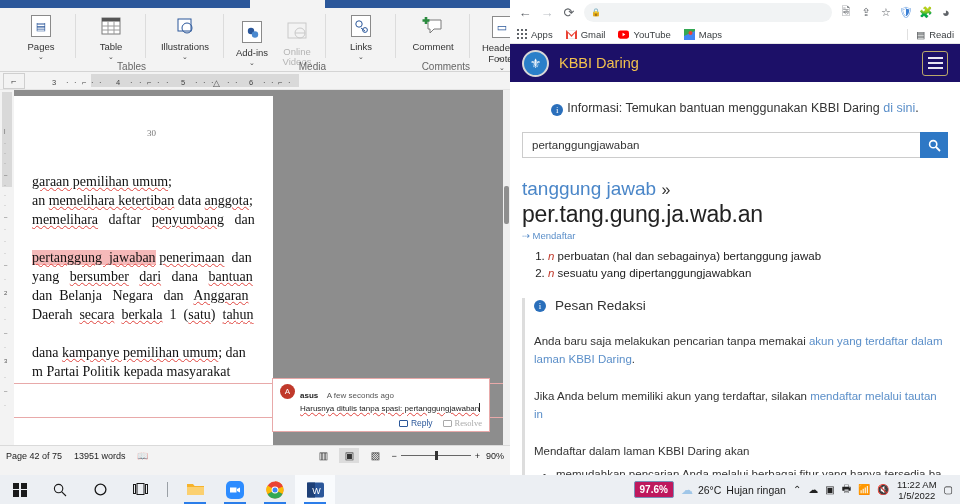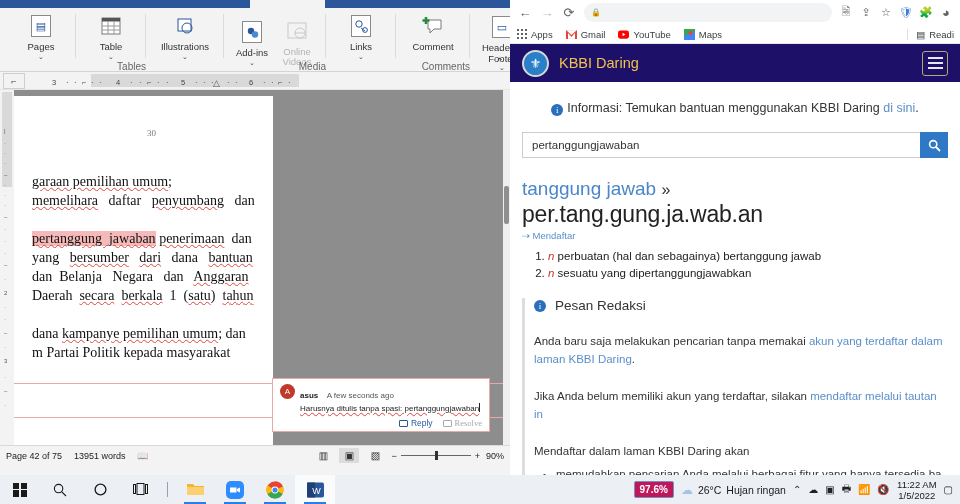--- a/index.html
+++ b/index.html
@@ -316,20 +316,21 @@
         <span class="vt" style="top:268px;font-size:6px;">3</span>
         <span class="vt" style="top:284px;">·</span>
         <span class="vt" style="top:298px;">–</span>
         <span class="vt" style="top:312px;">·</span>
       </div>
 
       <div class="page">
         <div class="pagenum">30</div>
         <div class="doctext">
           <p><span class="sq">garaan pemilihan umum</span>;</p>
+          <p>an <span class="sq">memelihara ketertiban</span> data <span class="sq">anggota</span>;</p>
           <p><span class="sq">memelihara</span>&nbsp;&nbsp; daftar&nbsp;&nbsp; <span class="sq">penyumbang</span>&nbsp;&nbsp; dan</p>
           <div class="gap"></div>
           <p><span class="hl sq">pertanggung&nbsp; jawaban</span> <span class="sq">penerimaan</span>&nbsp; dan</p>
           <p>yang&nbsp;&nbsp; <span class="sq">bersumber</span>&nbsp;&nbsp; <span class="sq">dari</span>&nbsp;&nbsp; dana&nbsp;&nbsp; <span class="sq">bantuan</span></p>
           <p>dan&nbsp; Belanja&nbsp;&nbsp; Negara&nbsp;&nbsp; dan&nbsp;&nbsp; <span class="sq">Anggaran</span></p>
           <p>Daerah&nbsp; <span class="sq">secara</span>&nbsp; <span class="sq">berkala</span>&nbsp; 1&nbsp; (<span class="sq">satu</span>)&nbsp; <span class="sq">tahun</span></p>
           <div class="gap"></div>
           <p>dana <span class="sq">kampanye pemilihan umum</span>; dan</p>
           <p>m Partai Politik kepada masyarakat</p>
         </div>

